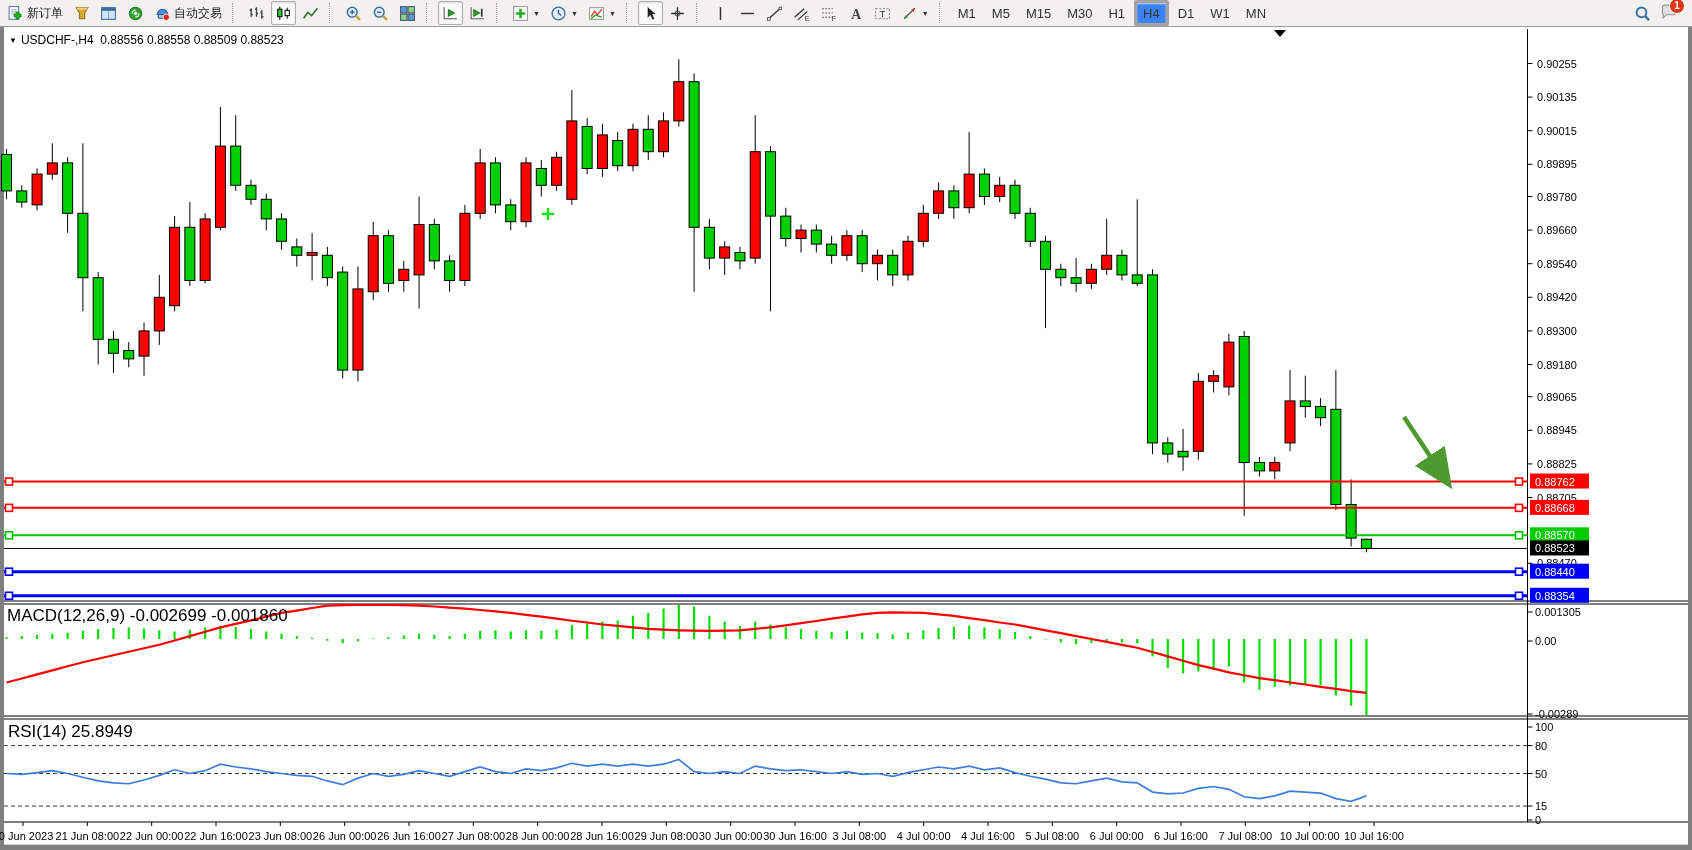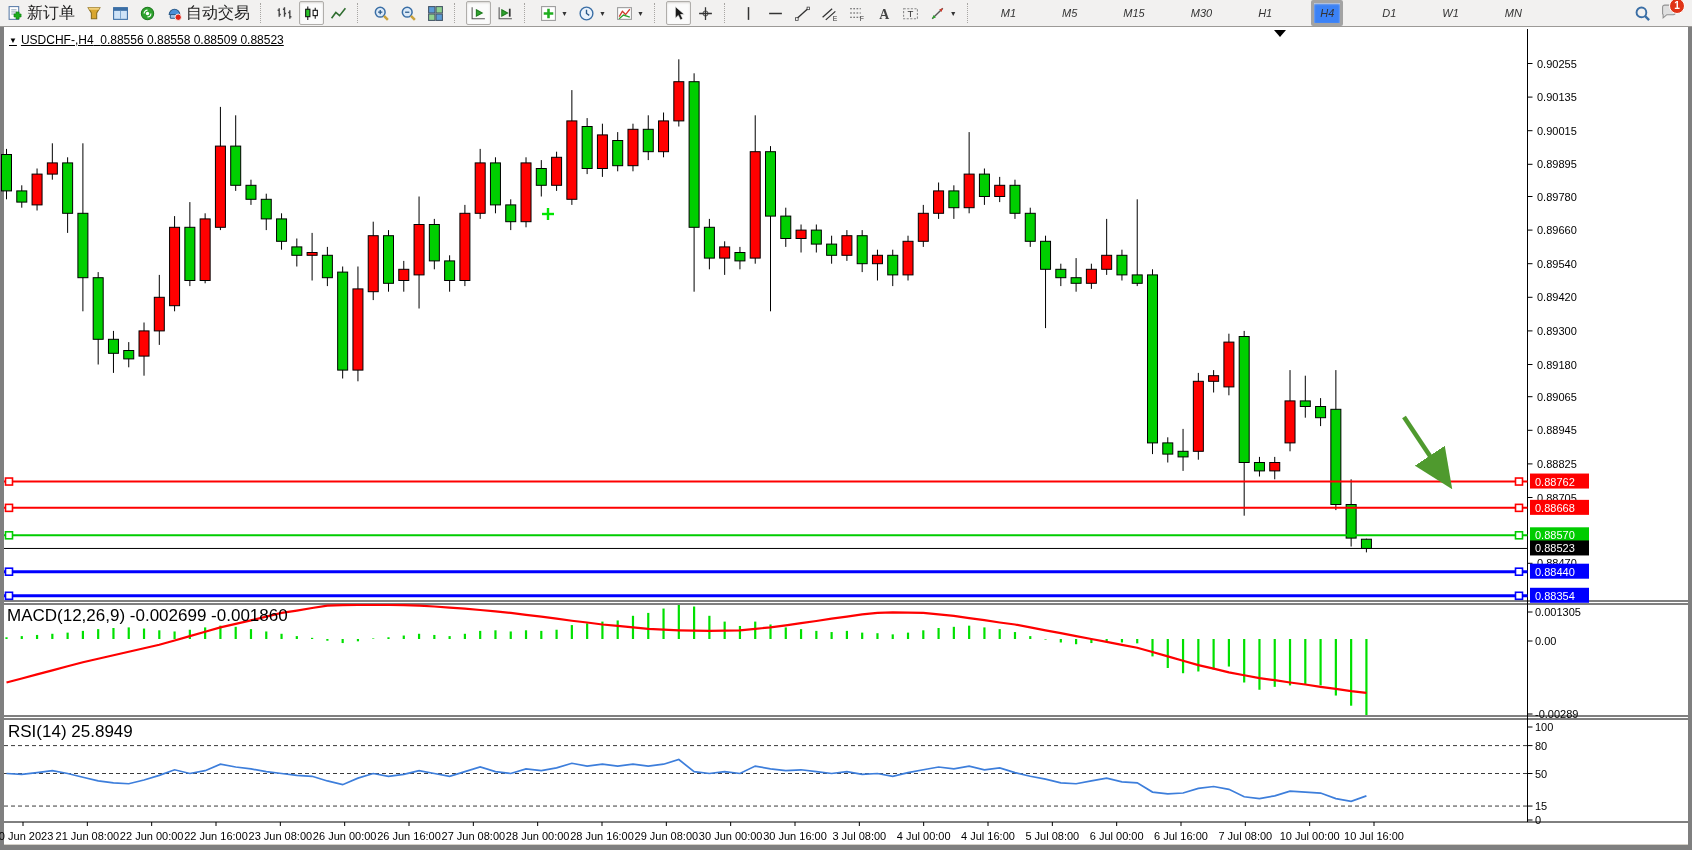--- a/index.html
+++ b/index.html
@@ -5,37 +5,37 @@
   html,body{margin:0;padding:0;background:#fff;}
   #stage{position:relative;width:1692px;height:850px;overflow:hidden;background:#fff;
          font-family:"Liberation Sans",sans-serif;}
   
   #toolbar{position:absolute;left:0;top:0;width:1692px;height:27px;background:#f2f1f0;
            border-bottom:1px solid #9c9a97;display:flex;align-items:center;box-sizing:border-box;
            padding-left:2px;z-index:5;}
   .tbtn{display:inline-flex;align-items:center;gap:3px;height:22px;padding:0 3px;margin:0 1px;
         border:1px solid transparent;border-radius:2px;cursor:default;flex:0 0 auto;}
   .tbtn.pressed{background:#fbfbfb;border:1px solid #b0aeab;box-shadow:inset 0 1px 2px #d8d6d3;}
-  .tbtn .lbl{font-size:16px;color:#1c1c1c;white-space:nowrap;}
+  .tbtn .lbl{font-size:12px;color:#1c1c1c;white-space:nowrap;}
   .tbtn .caret{font-size:7px;color:#333;margin-left:1px;}
   .ticon{width:17px;height:17px;display:inline-block;}
   .tsep{width:6px;height:20px;border-left:1px dotted #a8a6a3;margin:0 4px 0 5px;flex:0 0 auto;}
-  .tf-btn{font-size:11px;color:#333;height:20px;display:inline-flex;align-items:center;
-          padding:0 6px;margin:0 16px;border:1px solid transparent;border-radius:2px;font-style:italic;}
+  .tf-btn{font-size:13px;color:#333;height:20px;display:inline-flex;align-items:center;
+          padding:0 6px;margin:0 1px;border:1px solid transparent;border-radius:2px;}
   .tf-btn.pressed{background:#3b82f6;border:3px solid #a3a3a3;box-shadow:inset 0 1px 2px #d8d6d3;}
   #tb-right{margin-left:auto;display:flex;align-items:center;padding-right:14px;gap:10px;}
   .chatwrap{position:relative;}
   .badge{position:absolute;top:-5px;right:-7px;background:#e03417;color:#fff;font-size:10px;
          font-weight:bold;border-radius:50%;width:14px;height:14px;line-height:14px;
          text-align:center;border:1px solid #fff;}
   
   #chartwin{position:absolute;left:0;top:27px;width:1692px;height:823px;}
   #chart-svg{position:absolute;left:0;top:0;}
   .ovl{position:absolute;font-size:17px;color:#000;white-space:pre;z-index:3;}
-  #chart-title{left:9px;top:6px;font-size:12px;text-decoration:underline;}
+  #chart-title{left:9px;top:6px;font-size:12px;}
   #chart-title .dd{font-size:8px;vertical-align:1px;margin-right:4px;}
   #macd-label{left:7px;top:579px;}
   #rsi-label{left:8px;top:695px;}
 </style>
 </head>
 <body>
 
 <div id="stage">
   <div id="toolbar">
       <span class="tbtn">

